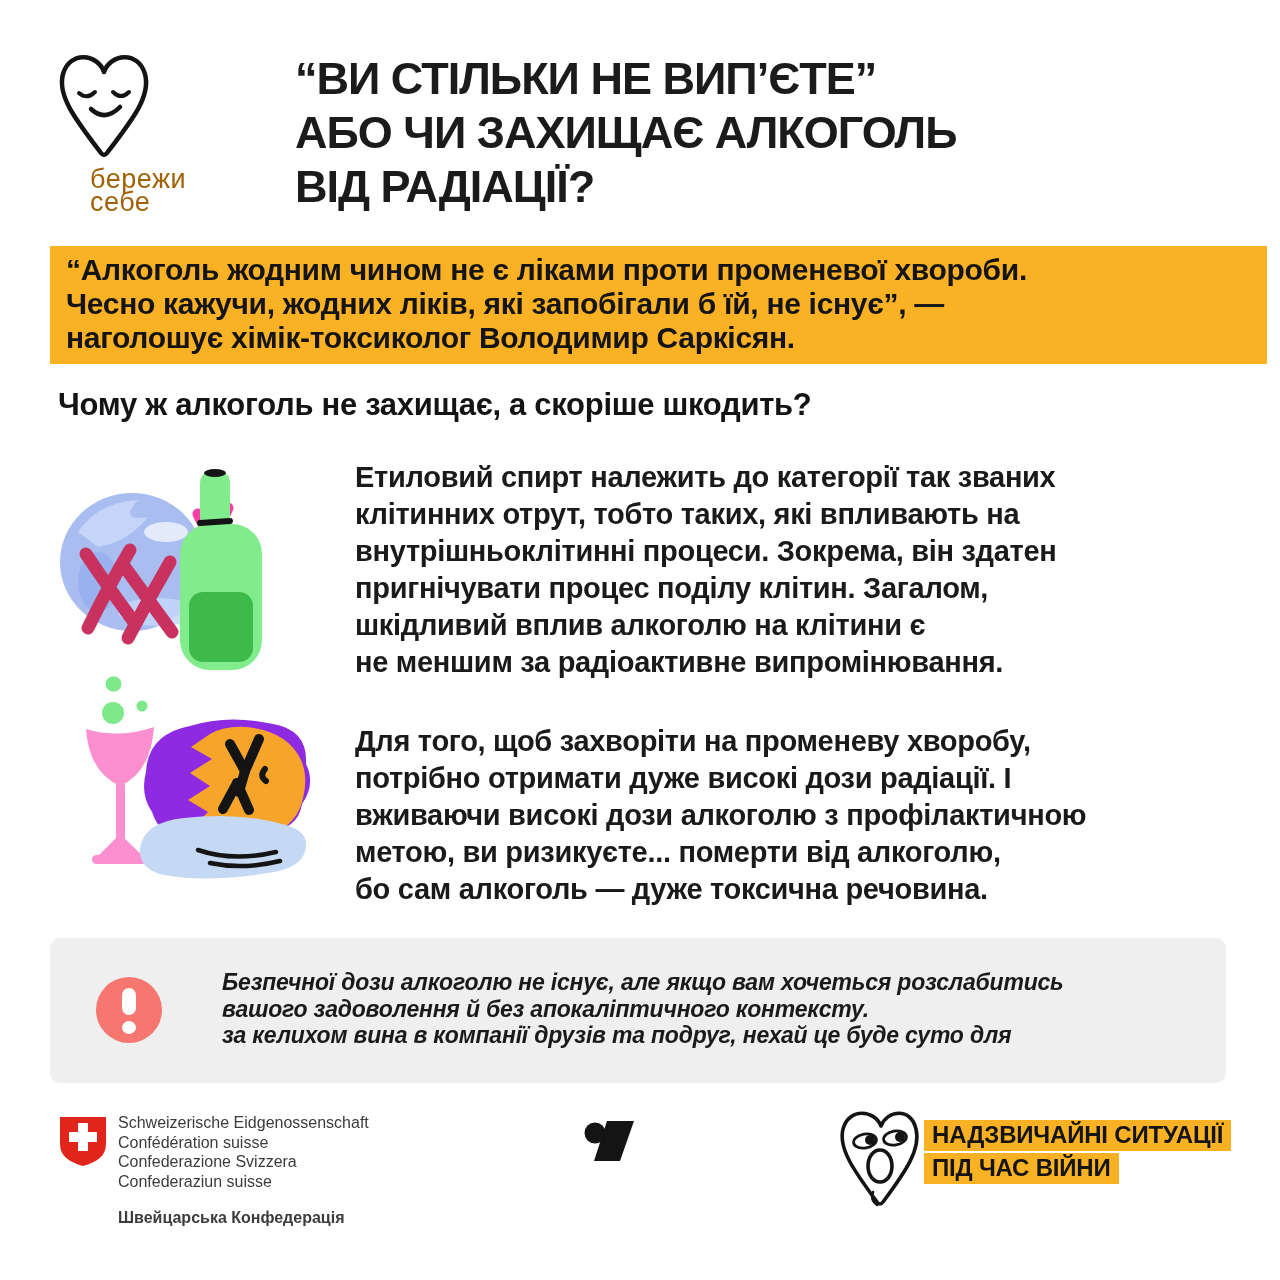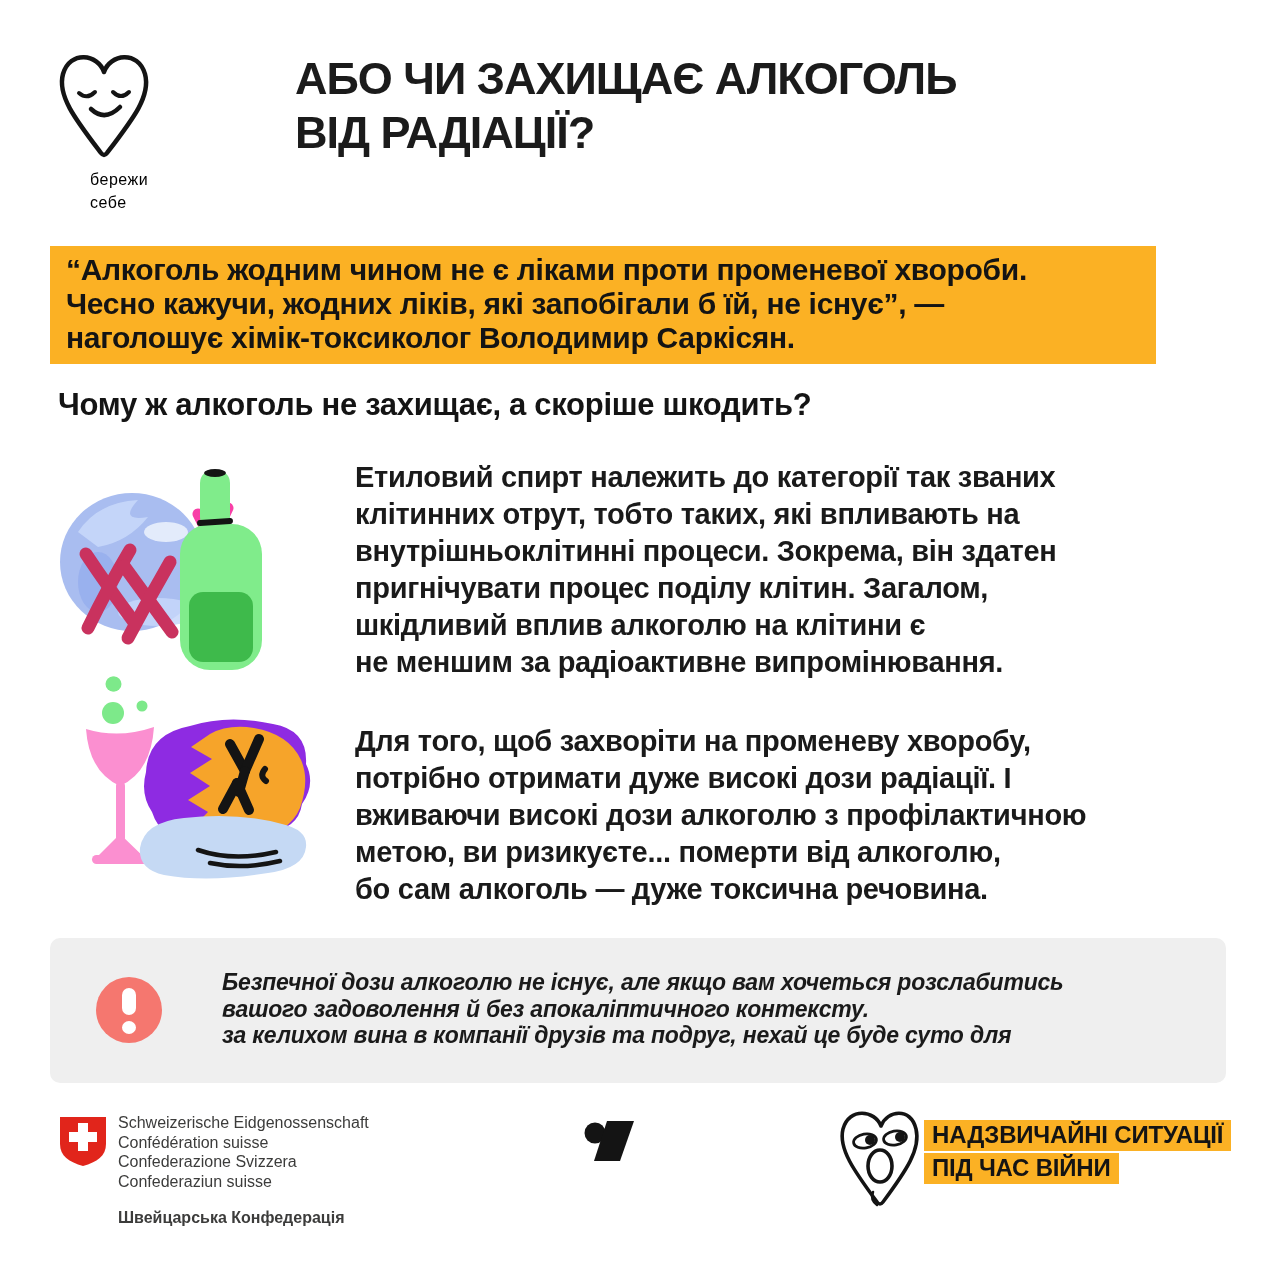--- a/index.html
+++ b/index.html
@@ -2,25 +2,25 @@
 <html><head>
 <meta charset="utf-8">
 <style>
   html,body{margin:0;padding:0;background:#ffffff;}
   .page{position:relative;width:1280px;height:1280px;background:#ffffff;overflow:hidden;
         font-family:"Liberation Sans",sans-serif;color:#161616;}
   .abs{position:absolute;}
 
   
   .brand-svg{left:54px;top:46px;}
-  .brand-name{left:90px;top:168px;font-size:16px;line-height:23px;font-weight:500;letter-spacing:.5px;color:#000000;}
+  .brand-name{left:90px;top:168px;font-size:27px;line-height:23px;font-weight:500;letter-spacing:.5px;color:#a16207;}
   .title{left:295px;top:52px;font-size:45px;line-height:54px;font-weight:700;letter-spacing:-1px;color:#1b1b1b;margin:0;}
 
   
-  .quote{left:50px;top:246px;width:1106px;box-sizing:border-box;background:#fbb124;
+  .quote{left:50px;top:246px;width:1217px;box-sizing:border-box;background:#fbb124;
          padding:7px 18px 9px 16px;font-size:30px;line-height:34px;font-weight:700;letter-spacing:-.3px;color:#141414;}
 
   
   .question{left:58px;top:387px;font-size:31px;line-height:36px;font-weight:700;letter-spacing:-.3px;margin:0;color:#141414;}
 
   
   .para{font-size:29px;line-height:37px;font-weight:700;letter-spacing:-.3px;color:#1a1a1a;}
   .p1{left:355px;top:459px;}
   .p2{left:355px;top:723px;}
   .ill1{left:58px;top:462px;}
@@ -61,20 +61,21 @@
       <path d="M59,46 Q67,54 75,46" fill="none" stroke="#141414" stroke-width="4" stroke-linecap="round"></path>
       <path d="M37,63 Q51,76 66,61" fill="none" stroke="#141414" stroke-width="4.5" stroke-linecap="round"></path>
     </svg>
   </div>
   <div class="abs brand-name">
     <div>бережи</div>
     <div>себе</div>
   </div>
 
   <h1 class="abs title">
+    <div>“ВИ СТІЛЬКИ НЕ ВИП’ЄТЕ”</div>
     <div>АБО ЧИ ЗАХИЩАЄ АЛКОГОЛЬ</div>
     <div>ВІД РАДІАЦІЇ?</div>
   </h1>
 
   <div class="abs quote">
     <div>“Алкоголь жодним чином не є ліками проти променевої хвороби.</div>
     <div>Чесно кажучи, жодних ліків, які запобігали б їй, не існує”, —</div>
     <div>наголошує хімік-токсиколог Володимир Саркісян.</div>
   </div>
 

